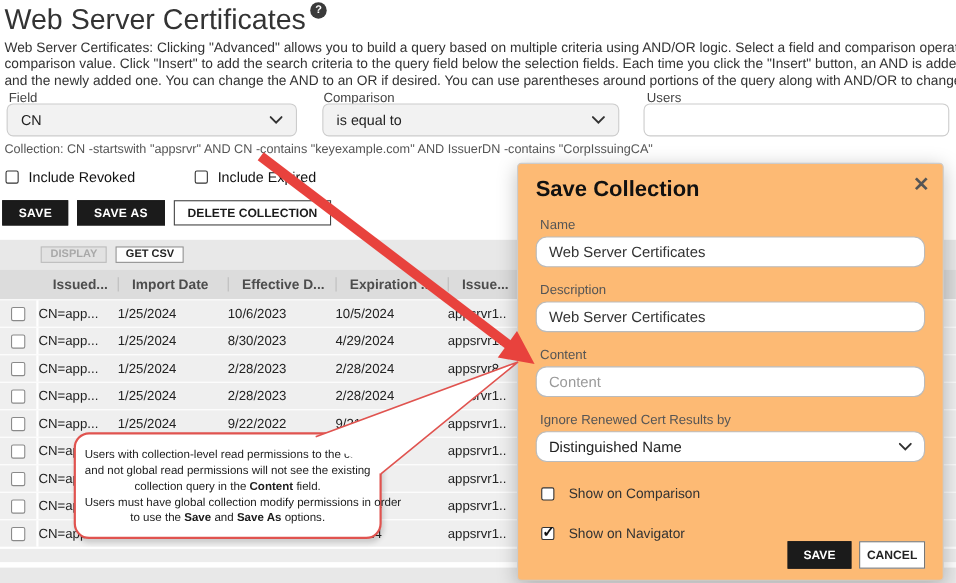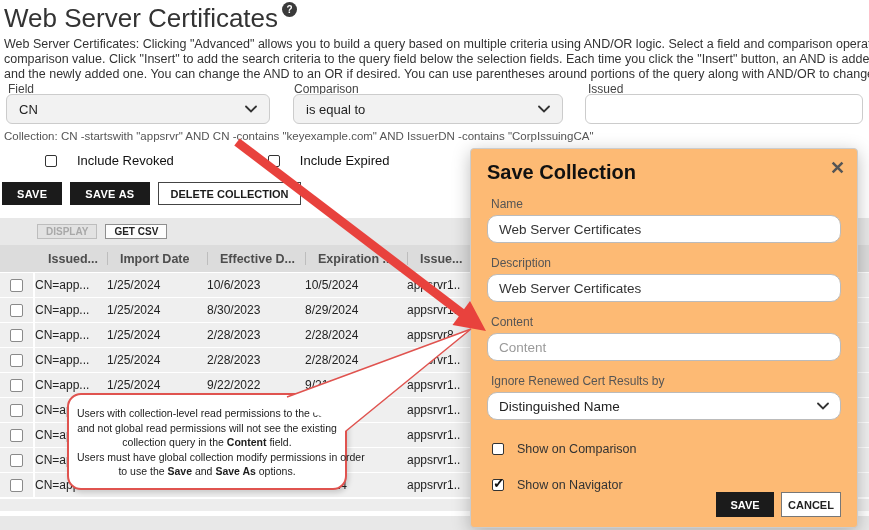--- a/index.html
+++ b/index.html
@@ -20,21 +20,21 @@
   .qb-select { position:absolute; height:30px; background:#f2f2f2; border:1px solid #ccc;
     border-radius:6px; font-size:13px; color:#222; display:flex; align-items:center;
     padding:0 12px; cursor:pointer; }
   .qb-select .chev { margin-left:auto; }
   .chev svg { display:block; }
   .qb-input { position:absolute; height:30px; background:#fff; border:1px solid #ccc;
     border-radius:6px; font-size:13px; color:#222; padding:0 10px; font-family:"Liberation Sans",sans-serif; }
   .collection-line { position:absolute; left:4px; top:130px; font-size:11.5px; color:#555; white-space:nowrap; }
 
   .cb-row { position:absolute; top:153px; left:5px; display:flex; gap:54px; }
-  .cb-item { display:flex; align-items:center; gap:20px; cursor:pointer;margin-left:40px; }
+  .cb-item { display:flex; align-items:center; gap:9px; cursor:pointer; }
   .cb-box { width:12px; height:12px; border:1.5px solid #333; border-radius:2px; background:#fff; position:relative; }
   .cb-box.checked::after { content:"✓"; position:absolute; left:0px; top:-5px; font-size:14px; font-weight:bold; color:#111; }
   .cb-item span.lbl { font-size:13px; color:#111; }
 
   .action-row { position:absolute; top:182px; left:2px; display:flex; gap:8px; }
   .btn-dark { background:#1b1b1b; color:#fff; border:1px solid #1b1b1b; font-size:11px;
     font-weight:bold; padding:0 14px; height:23px; letter-spacing:0.3px; cursor:pointer; font-family:"Liberation Sans",sans-serif; }
   .btn-light { background:#fff; color:#1b1b1b; border:1px solid #444; font-size:11px;
     font-weight:bold; padding:0 12px; height:23px; cursor:pointer; font-family:"Liberation Sans",sans-serif; }
 
@@ -117,21 +117,21 @@
 <div class="qb-label" style="left:294px;top:82px;">Comparison</div>
 <div class="qb-select" style="left:293px;top:94px;width:270px;">
   <span>is equal to</span>
   <span class="chev">
     <svg width="12" height="8" viewBox="0 0 12 8">
         <path d="M1 1.5 L6 6.5 L11 1.5" fill="none" stroke="#333" stroke-width="1.8" stroke-linecap="round"></path>
       </svg>
   </span>
 </div>
 
-<div class="qb-label" style="left:588px;top:82px;">Issued</div>
+<div class="qb-label" style="left:588px;top:82px;">Users</div>
 <input class="qb-input" style="left: 585px; top: 94px; width: 278px;" value="">
 
 <div class="collection-line">Collection: CN -startswith "appsrvr" AND CN -contains "keyexample.com" AND IssuerDN -contains "CorpIssuingCA"</div>
 
 <div class="cb-row">
   <div class="cb-item">
     <span class="cb-box"></span>
     <span class="lbl">Include Revoked</span>
   </div>
   <div class="cb-item">
@@ -174,21 +174,21 @@
         <div class="cell"><span>10/5/2024</span></div>
         <div class="cell"><span>appsrvr1..</span></div>
       </div>
       <div class="grid-row trow">
         <div class="c-check">
           <span class="row-cb"></span>
         </div>
         <div class="cell"><span>CN=app...</span></div>
         <div class="cell"><span>1/25/2024</span></div>
         <div class="cell"><span>8/30/2023</span></div>
-        <div class="cell"><span>8/29/2024</span></div>
+        <div class="cell"><span>4/29/2024</span></div>
         <div class="cell"><span>appsrvr1..</span></div>
       </div>
       <div class="grid-row trow">
         <div class="c-check">
           <span class="row-cb"></span>
         </div>
         <div class="cell"><span>CN=app...</span></div>
         <div class="cell"><span>1/25/2024</span></div>
         <div class="cell"><span>2/28/2023</span></div>
         <div class="cell"><span>2/28/2024</span></div>

